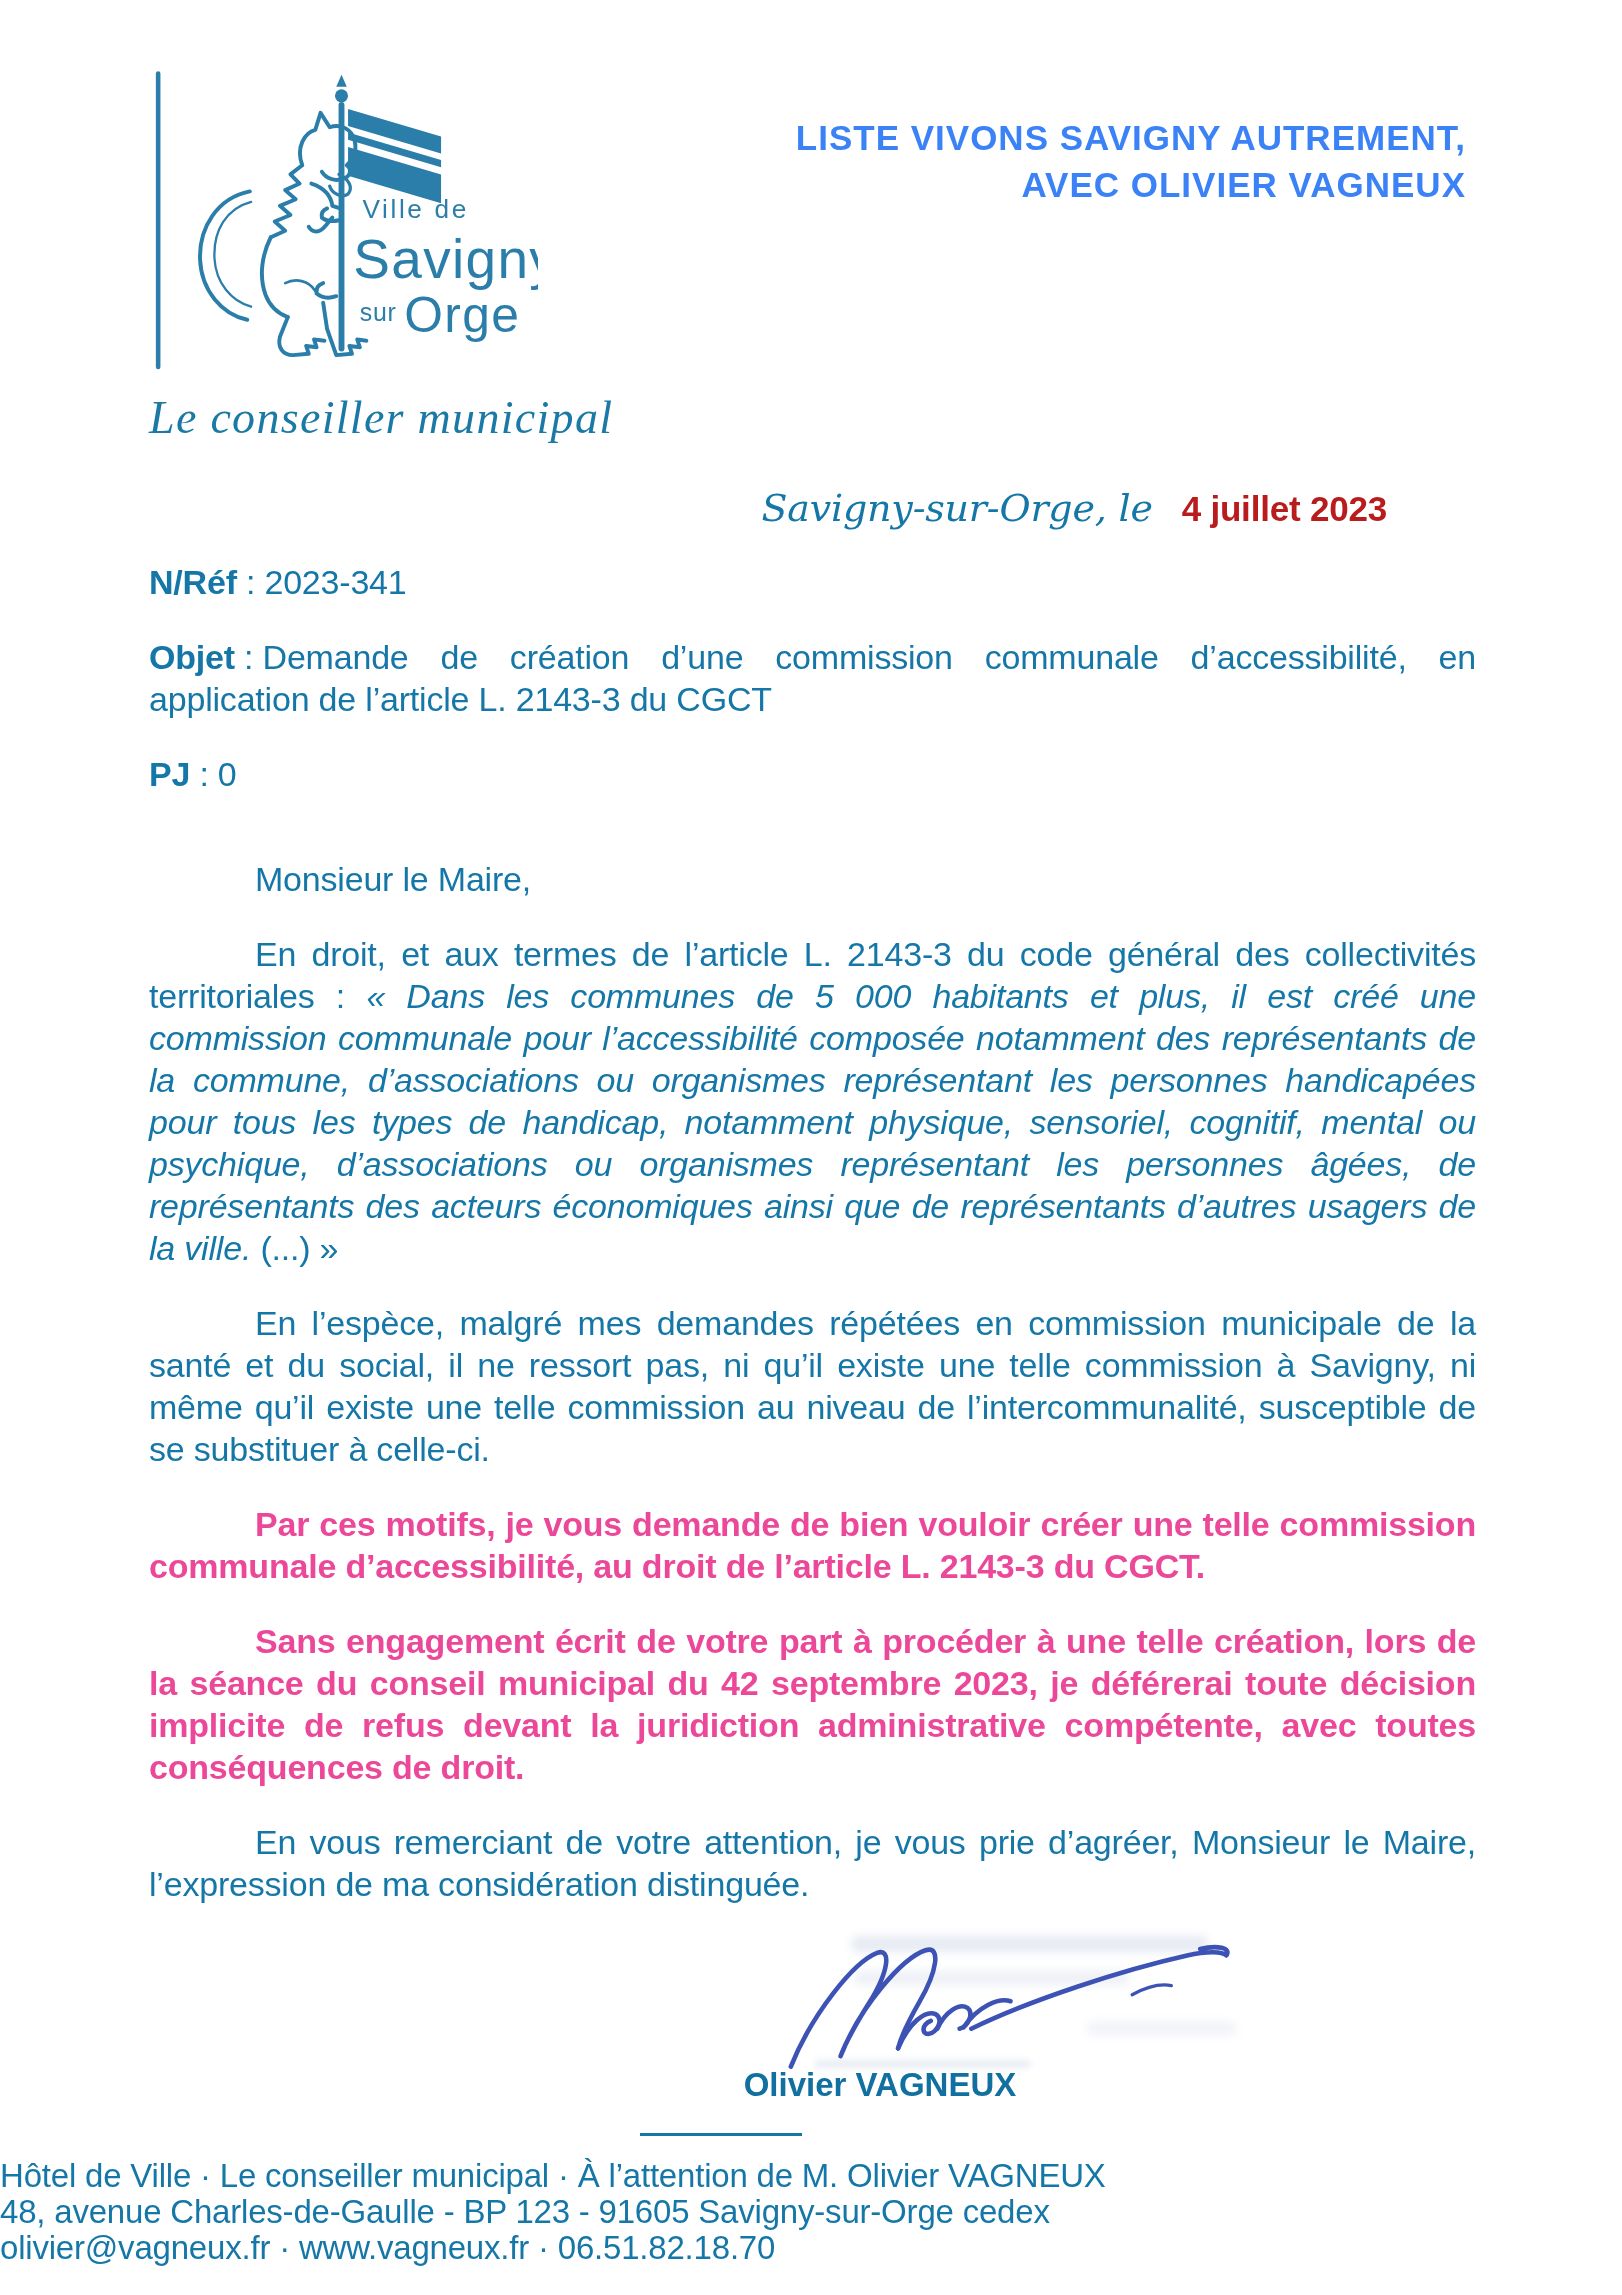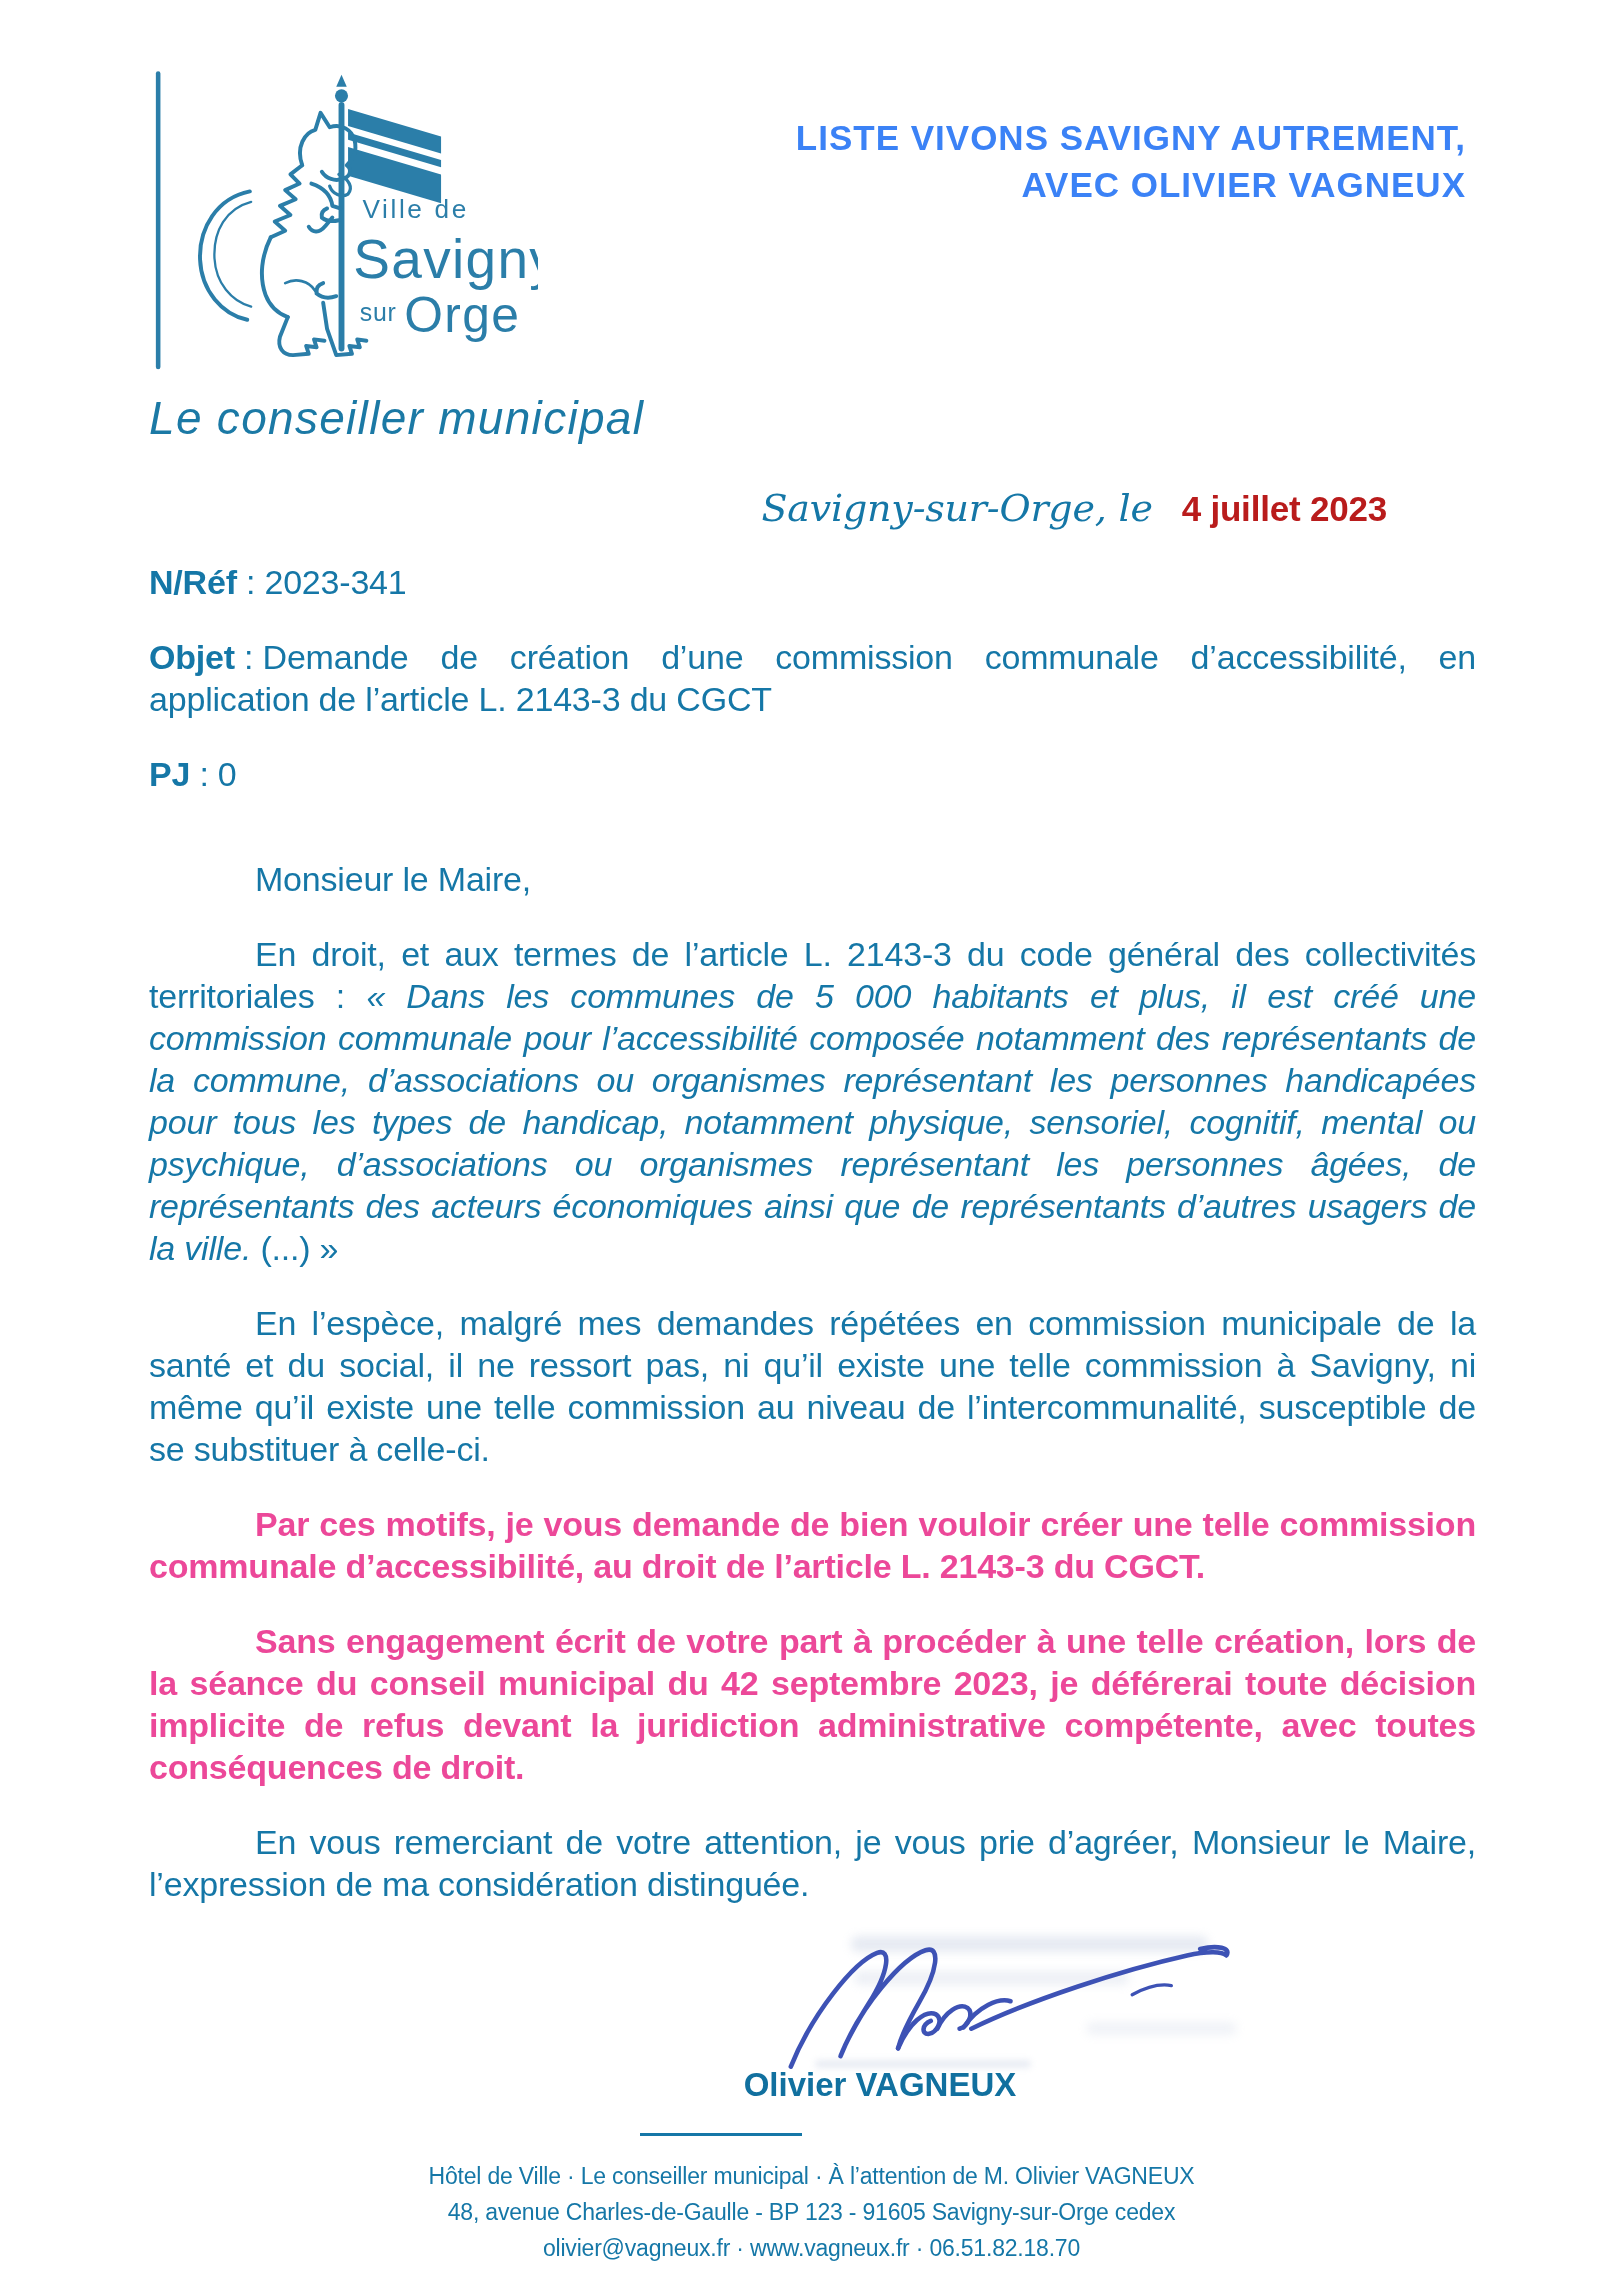--- a/index.html
+++ b/index.html
@@ -20,21 +20,21 @@
   .header-right {
     position:absolute; top:115px; right:157px;
     text-align:right;
     font-weight:bold; font-size:35px; line-height:1.33;
     letter-spacing:1px; color:#3b82f6;
   }
 
   
   .sender-title {
     position:absolute; left:149px; top:391px;
-    font-family:Liberation Sans, sans-serif; font-style:italic;
+    font-family:Liberation Serif, serif; font-style:italic;
     font-size:46px; letter-spacing:1.3px; color:#1B79A5;
   }
 
   
   .content { position:absolute; left:149px; top:487px; width:1327px; font-size:34px; line-height:42px; }
 
   .dateline { text-align:right; padding-right:89px; margin:0 0 31px 0; white-space:nowrap; }
   .dateline .place { font-family:"DejaVu Serif", serif; font-style:italic; font-size:38px; }
   .dateline .date  { font-weight:bold; margin-left:19.6px; font-size:35px; color:#b91c1c; }
 
@@ -66,21 +66,21 @@
   .signature-name {
     position:absolute; left:708px; top:2066px; width:344px;
     text-align:center; font-weight:bold; font-size:33px; color:#11709F;
     letter-spacing:0;
   }
 
   
   .footer-rule { position:absolute; left:640px; top:2133px; width:162px; height:3.3px; background:#1577A7; }
   .footer {
     position:absolute; left:0; top:2158px; width:1623px;
-    text-align:center; font-size:23px; line-height:36px; color:#1577A7;
+    font-size:33px; line-height:36px; color:#1577A7;
   }
   .footer .f3 { font-weight:normal; }
 </style>
 </head>
 <body>
 
 <div class="page">
 
   <div class="logo">
     <svg viewBox="0 0 600 478" width="393" height="313">

